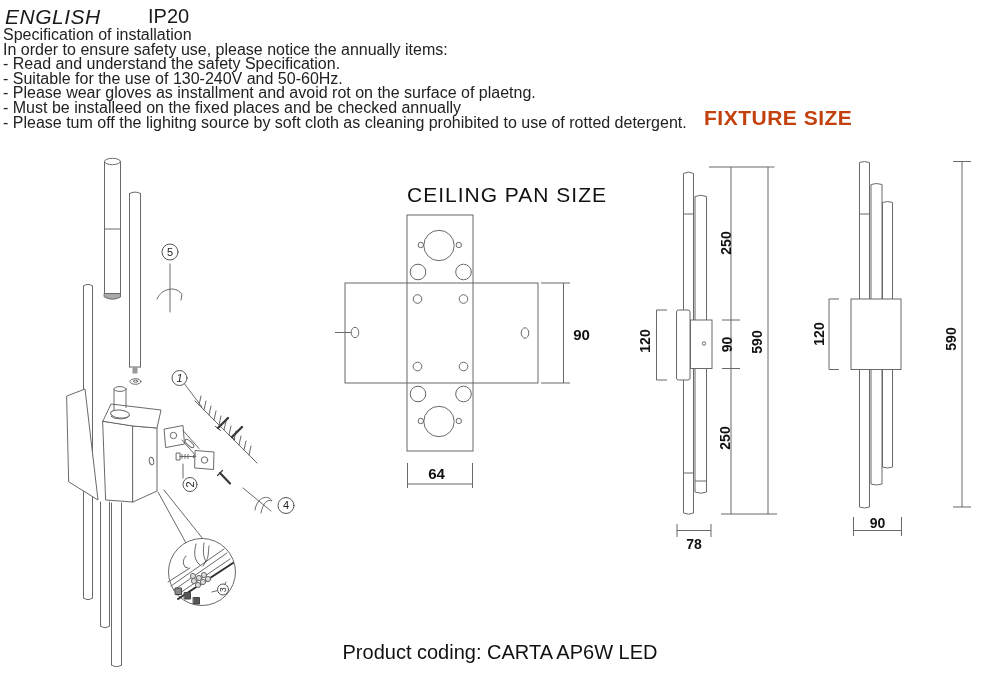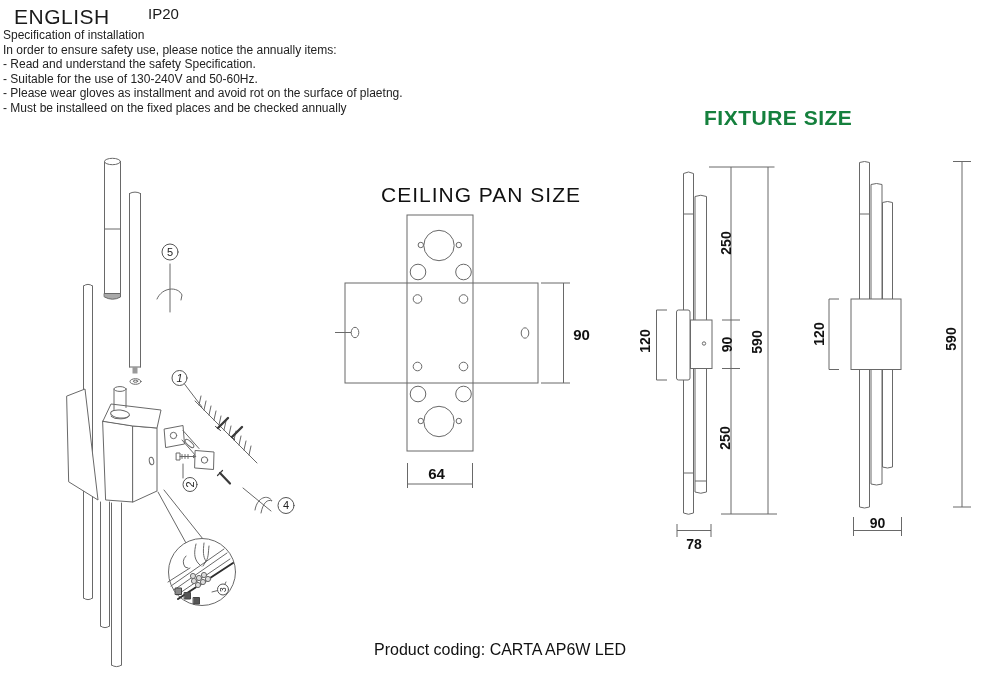--- a/index.html
+++ b/index.html
@@ -1,44 +1,45 @@
 <!DOCTYPE html>
 <html><head>
 <meta charset="utf-8">
 <style>
   html,body{margin:0;padding:0;background:#fff;}
   .page{position:relative;width:1000px;height:690px;background:#fff;overflow:hidden;
         font-family:"Liberation Sans",sans-serif;color:#1a1a1a;}
   .abs{position:absolute;}
-  .lang{left:14px;top:5px;font-size:21px;letter-spacing:.5px;}
-  .ip{left:148px;top:5px;font-size:15px;}
-  .spec{left:3px;top:28px;font-size:12px;line-height:14.6px;color:#222;white-space:nowrap;}
-  .title-ceiling{left:381px;top:183px;font-size:21px;letter-spacing:1px;color:#111;text-align:right;}
-  .title-fixture{left:704px;top:106px;font-size:21px;font-weight:bold;letter-spacing:.5px;color:#15803d;}
-  .footer-code{left:290px;top:641px;width:420px;text-align:center;font-size:16px;color:#111;}
+  .lang{left:5px;top:5px;font-size:21px;letter-spacing:.5px;font-style:italic;}
+  .ip{left:148px;top:5px;font-size:20px;}
+  .spec{left:3px;top:28px;font-size:16px;line-height:14.6px;color:#222;white-space:nowrap;}
+  .title-ceiling{left:407px;top:183px;font-size:21px;letter-spacing:1px;color:#111;text-align:right;}
+  .title-fixture{left:704px;top:106px;font-size:21px;font-weight:bold;letter-spacing:.5px;color:#c2410c;}
+  .footer-code{left:290px;top:641px;width:420px;text-align:center;font-size:20px;color:#111;}
   svg text{font-family:"Liberation Sans",sans-serif;}
   .dim{font-size:14px;font-weight:bold;fill:#111;}
   .dimL{font-size:15px;font-weight:bold;fill:#111;}
   .badge{font-size:11px;fill:#222;font-weight:normal;}
 </style>
 </head>
 <body>
 
 <div class="page">
 
   <div class="abs lang">ENGLISH</div>
   <div class="abs ip">IP20</div>
 
   <div class="abs spec">
     <div>Specification of installation</div>
     <div>In order to ensure safety use, please notice the annually items:</div>
     <div>- Read and understand the safety Specification.</div>
     <div>- Suitable for the use of 130-240V and 50-60Hz.</div>
     <div>- Please wear gloves as installment and avoid rot on the surface of plaetng.</div>
     <div>- Must be installeed on the fixed places and be checked annually</div>
+    <div>- Please tum off the lighitng source by soft cloth as cleaning prohibited to use of rotted detergent.</div>
   </div>
 
   <div class="abs title-ceiling">CEILING PAN SIZE</div>
   <div class="abs title-fixture">FIXTURE SIZE</div>
   <div class="abs footer-code">Product coding: CARTA AP6W LED</div>
 
   <svg class="abs" style="left:40px;top:150px;" width="280" height="520" viewBox="40 150 280 520">
     <g stroke="#696969" fill="none" stroke-width="1" stroke-linecap="round" stroke-linejoin="round">
 
       <g>

